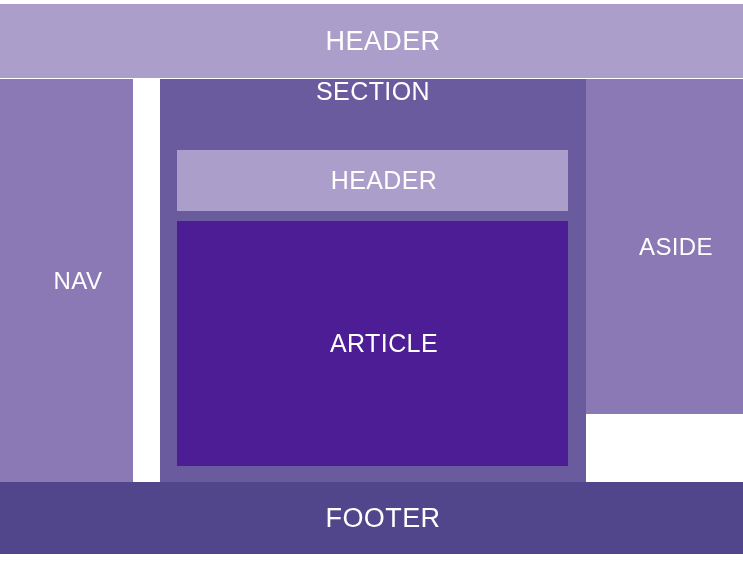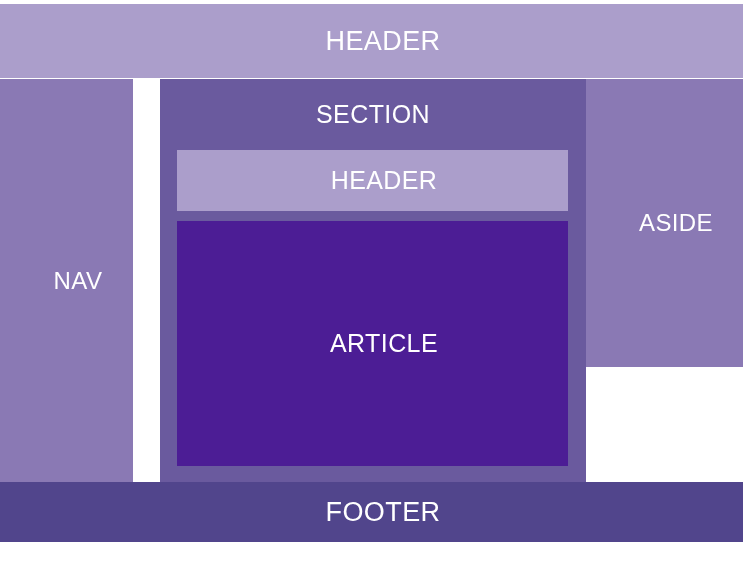--- a/index.html
+++ b/index.html
@@ -61,31 +61,30 @@
     background: #6a5a9e;
     display: block;
   }
   #section-title {
     position: absolute;
     left: 0;
     top: 0;
     width: 100%;
     height: 71px;
     display: flex;
-    align-items: center;
     justify-content: center;
   }
   #section-title .label { font-size: 25px; }
 
   
   #aside-block {
     left: 586px;
     top: 79px;
     width: 157px;
-    height: 288px;
+    height: 335px;
     background: #8a79b4;
   }
   #aside-block .label { font-size: 24px; }
 
   
   #inner-header-block {
     left: 177px;
     top: 150px;
     width: 391px;
     height: 61px;
@@ -101,21 +100,21 @@
     height: 245px;
     background: #4c1d95;
   }
   #article-block .label { font-size: 25px; }
 
   
   #footer-block {
     left: 0px;
     top: 482px;
     width: 743px;
-    height: 60px;
+    height: 72px;
     background: #51458c;
   }
   #footer-block .label { font-size: 27px; }
 </style>
 </head>
 <body>
 
 <div id="page">
 
   <div id="header-block" class="block">

